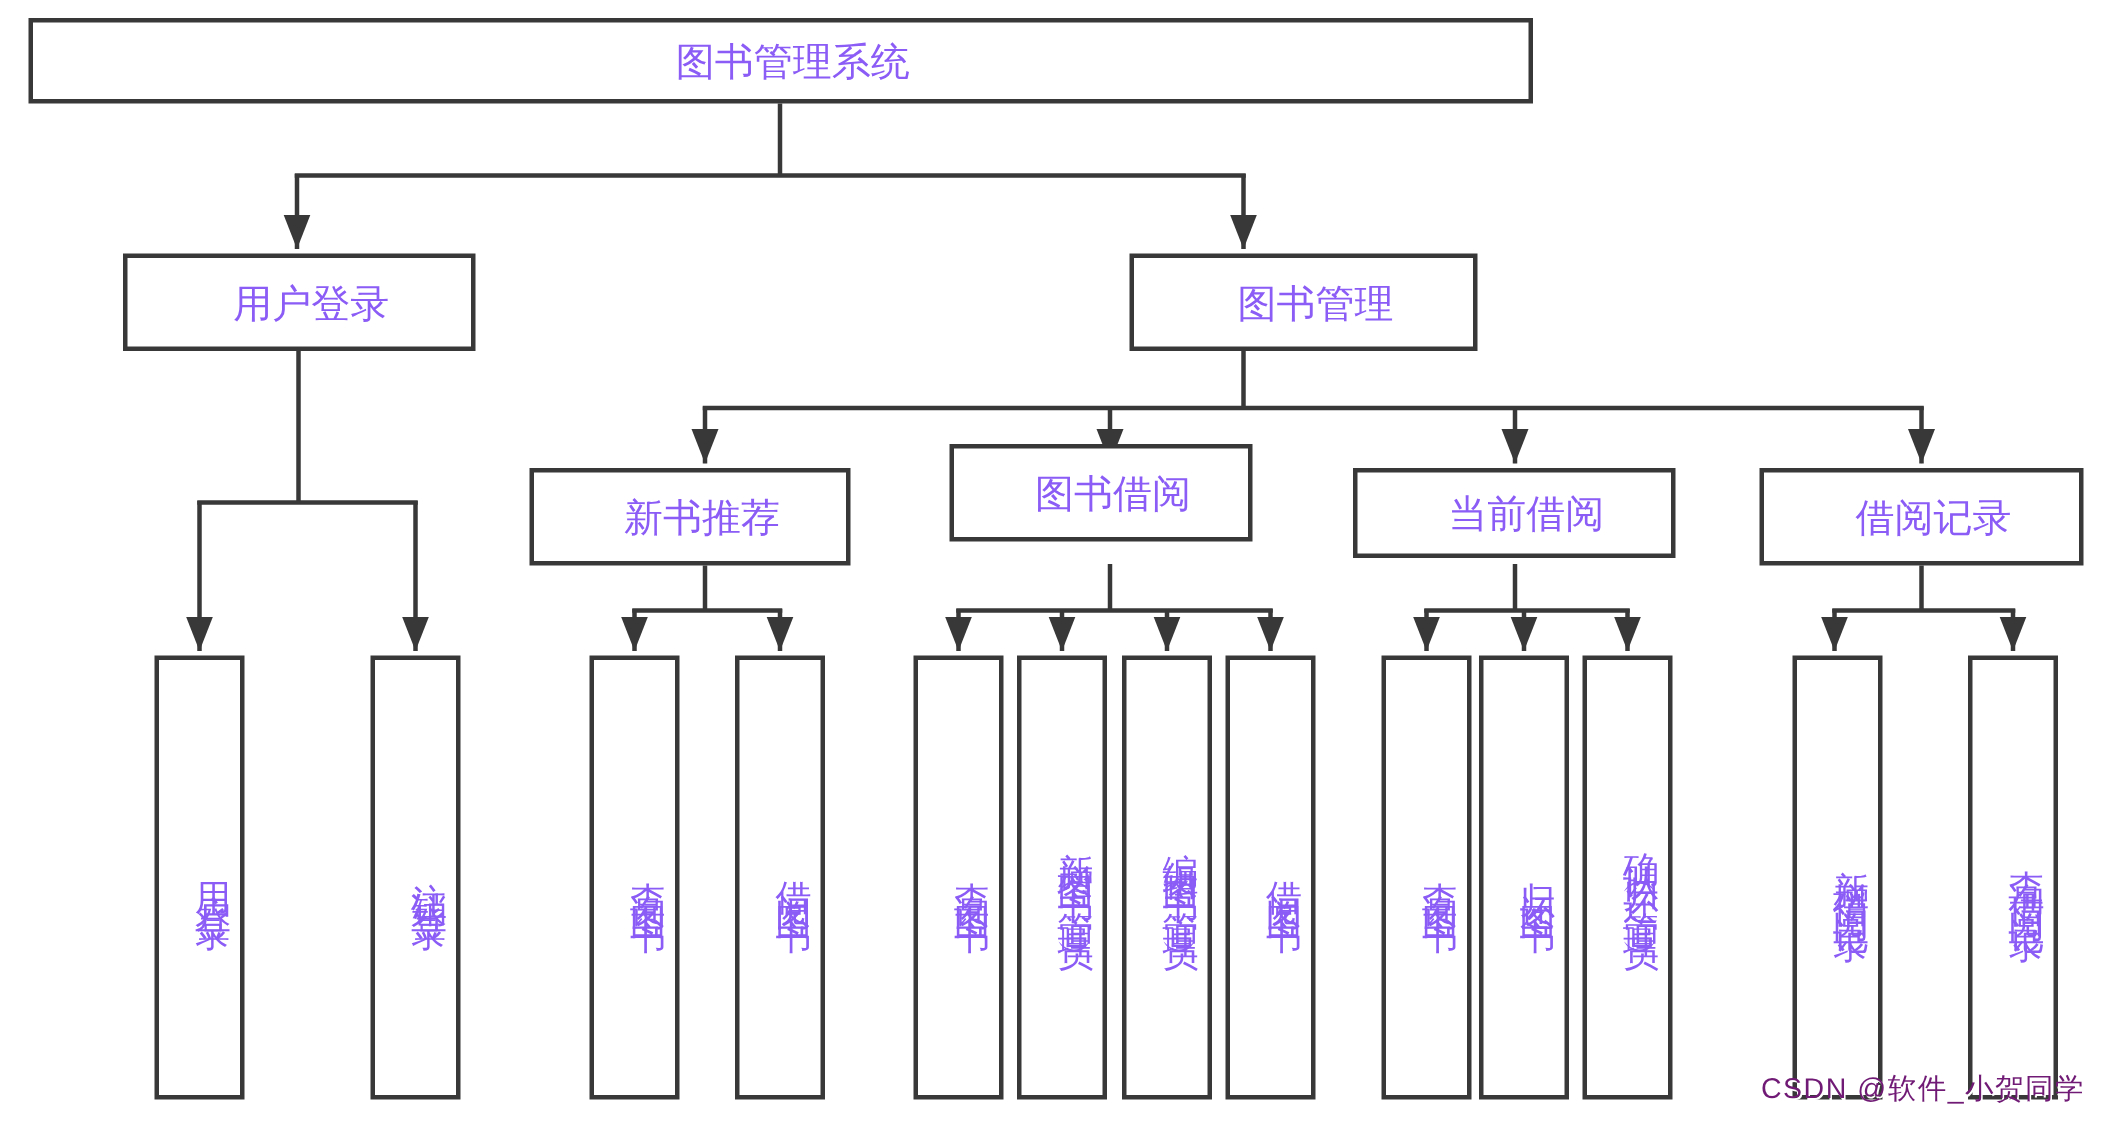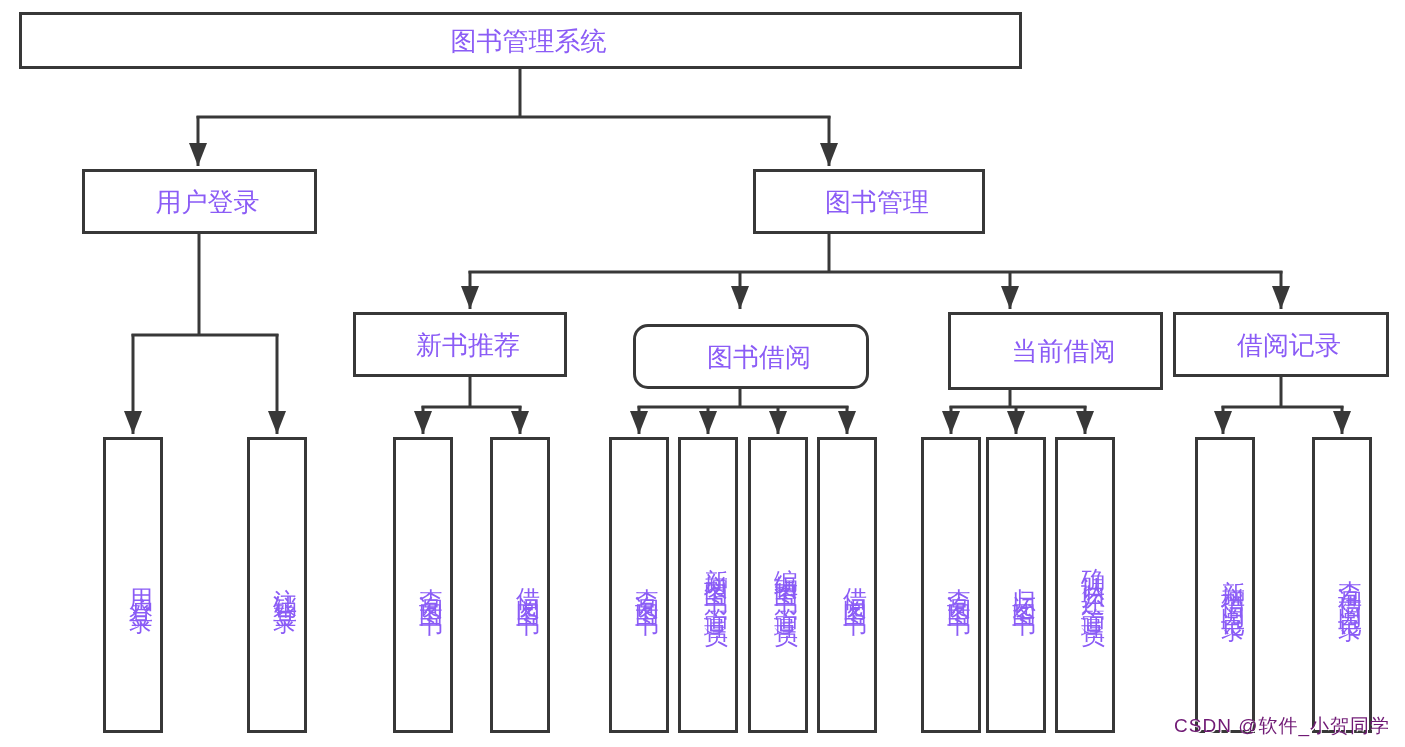--- a/index.html
+++ b/index.html
@@ -118,22 +118,22 @@
       </g>
     </g>
   </svg>
 
   <div class="node" style="left:19px; top:12px; width:1003px; height:57px;">图书管理系统</div>
 
   <div class="node" style="left:82px; top:169px; width:235px; height:65px;">用户登录</div>
   <div class="node" style="left:713px; top:169px; width:232px; height:65px;margin-left:40px;">图书管理</div>
 
   <div class="node" style="left:353px; top:312px; width:214px; height:65px;">新书推荐</div>
-  <div class="node" style="left:633px; top:324px; width:236px; height:65px;border-radius:15px;">图书借阅</div>
-  <div class="node" style="left:948px; top:312px; width:215px; height:78px;">当前借阅</div>
+  <div class="node" style="left:633px; top:296px; width:202px; height:65px;">图书借阅</div>
+  <div class="node" style="left:902px; top:312px; width:215px; height:60px;">当前借阅</div>
   <div class="node" style="left:1173px; top:312px; width:216px; height:65px;">借阅记录</div>
 
   <div class="node leaf" style="left:103px; top:437px; width:60px; height:296px;">用户登录</div>
   <div class="node leaf" style="left:247px; top:437px; width:60px; height:296px;">注销登录</div>
 
   <div class="node leaf" style="left:393px; top:437px; width:60px; height:296px;">查询图书</div>
   <div class="node leaf" style="left:490px; top:437px; width:60px; height:296px;">借阅图书</div>
 
   <div class="node leaf" style="left:609px; top:437px; width:60px; height:296px;">查询图书</div>
   <div class="node leaf" style="left:678px; top:437px; width:60px; height:296px;">新增图书（管理员）</div>

